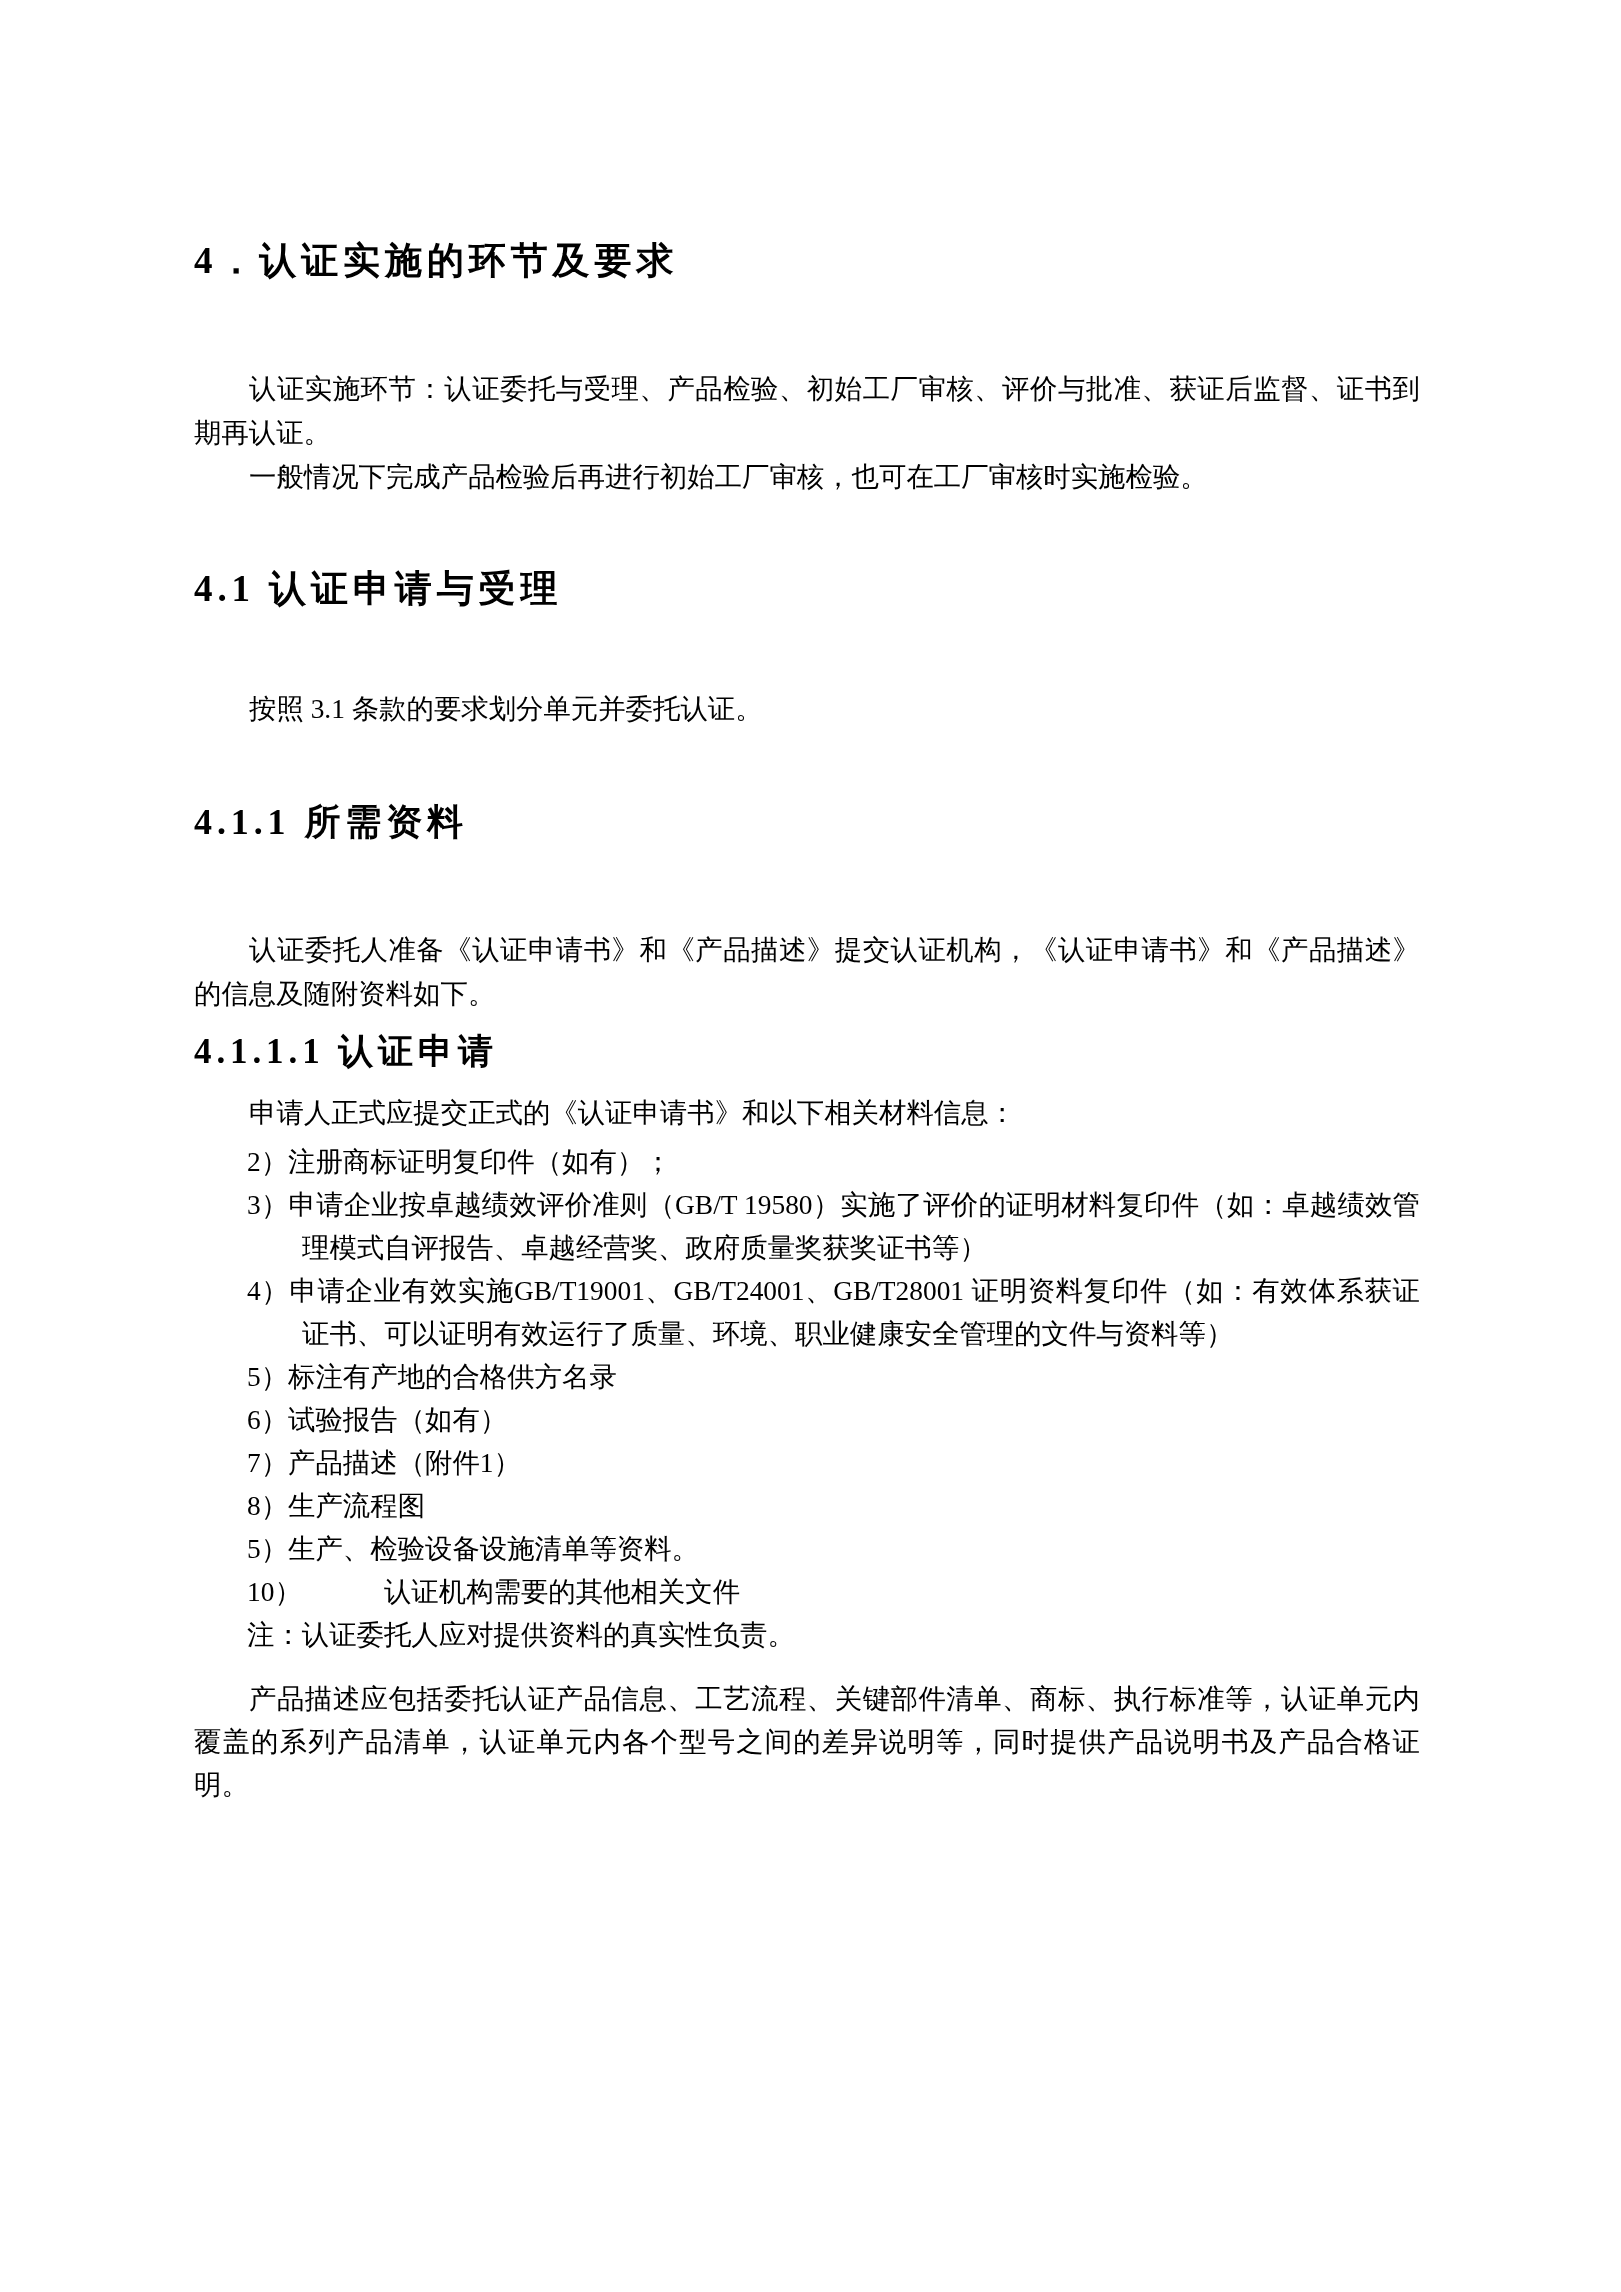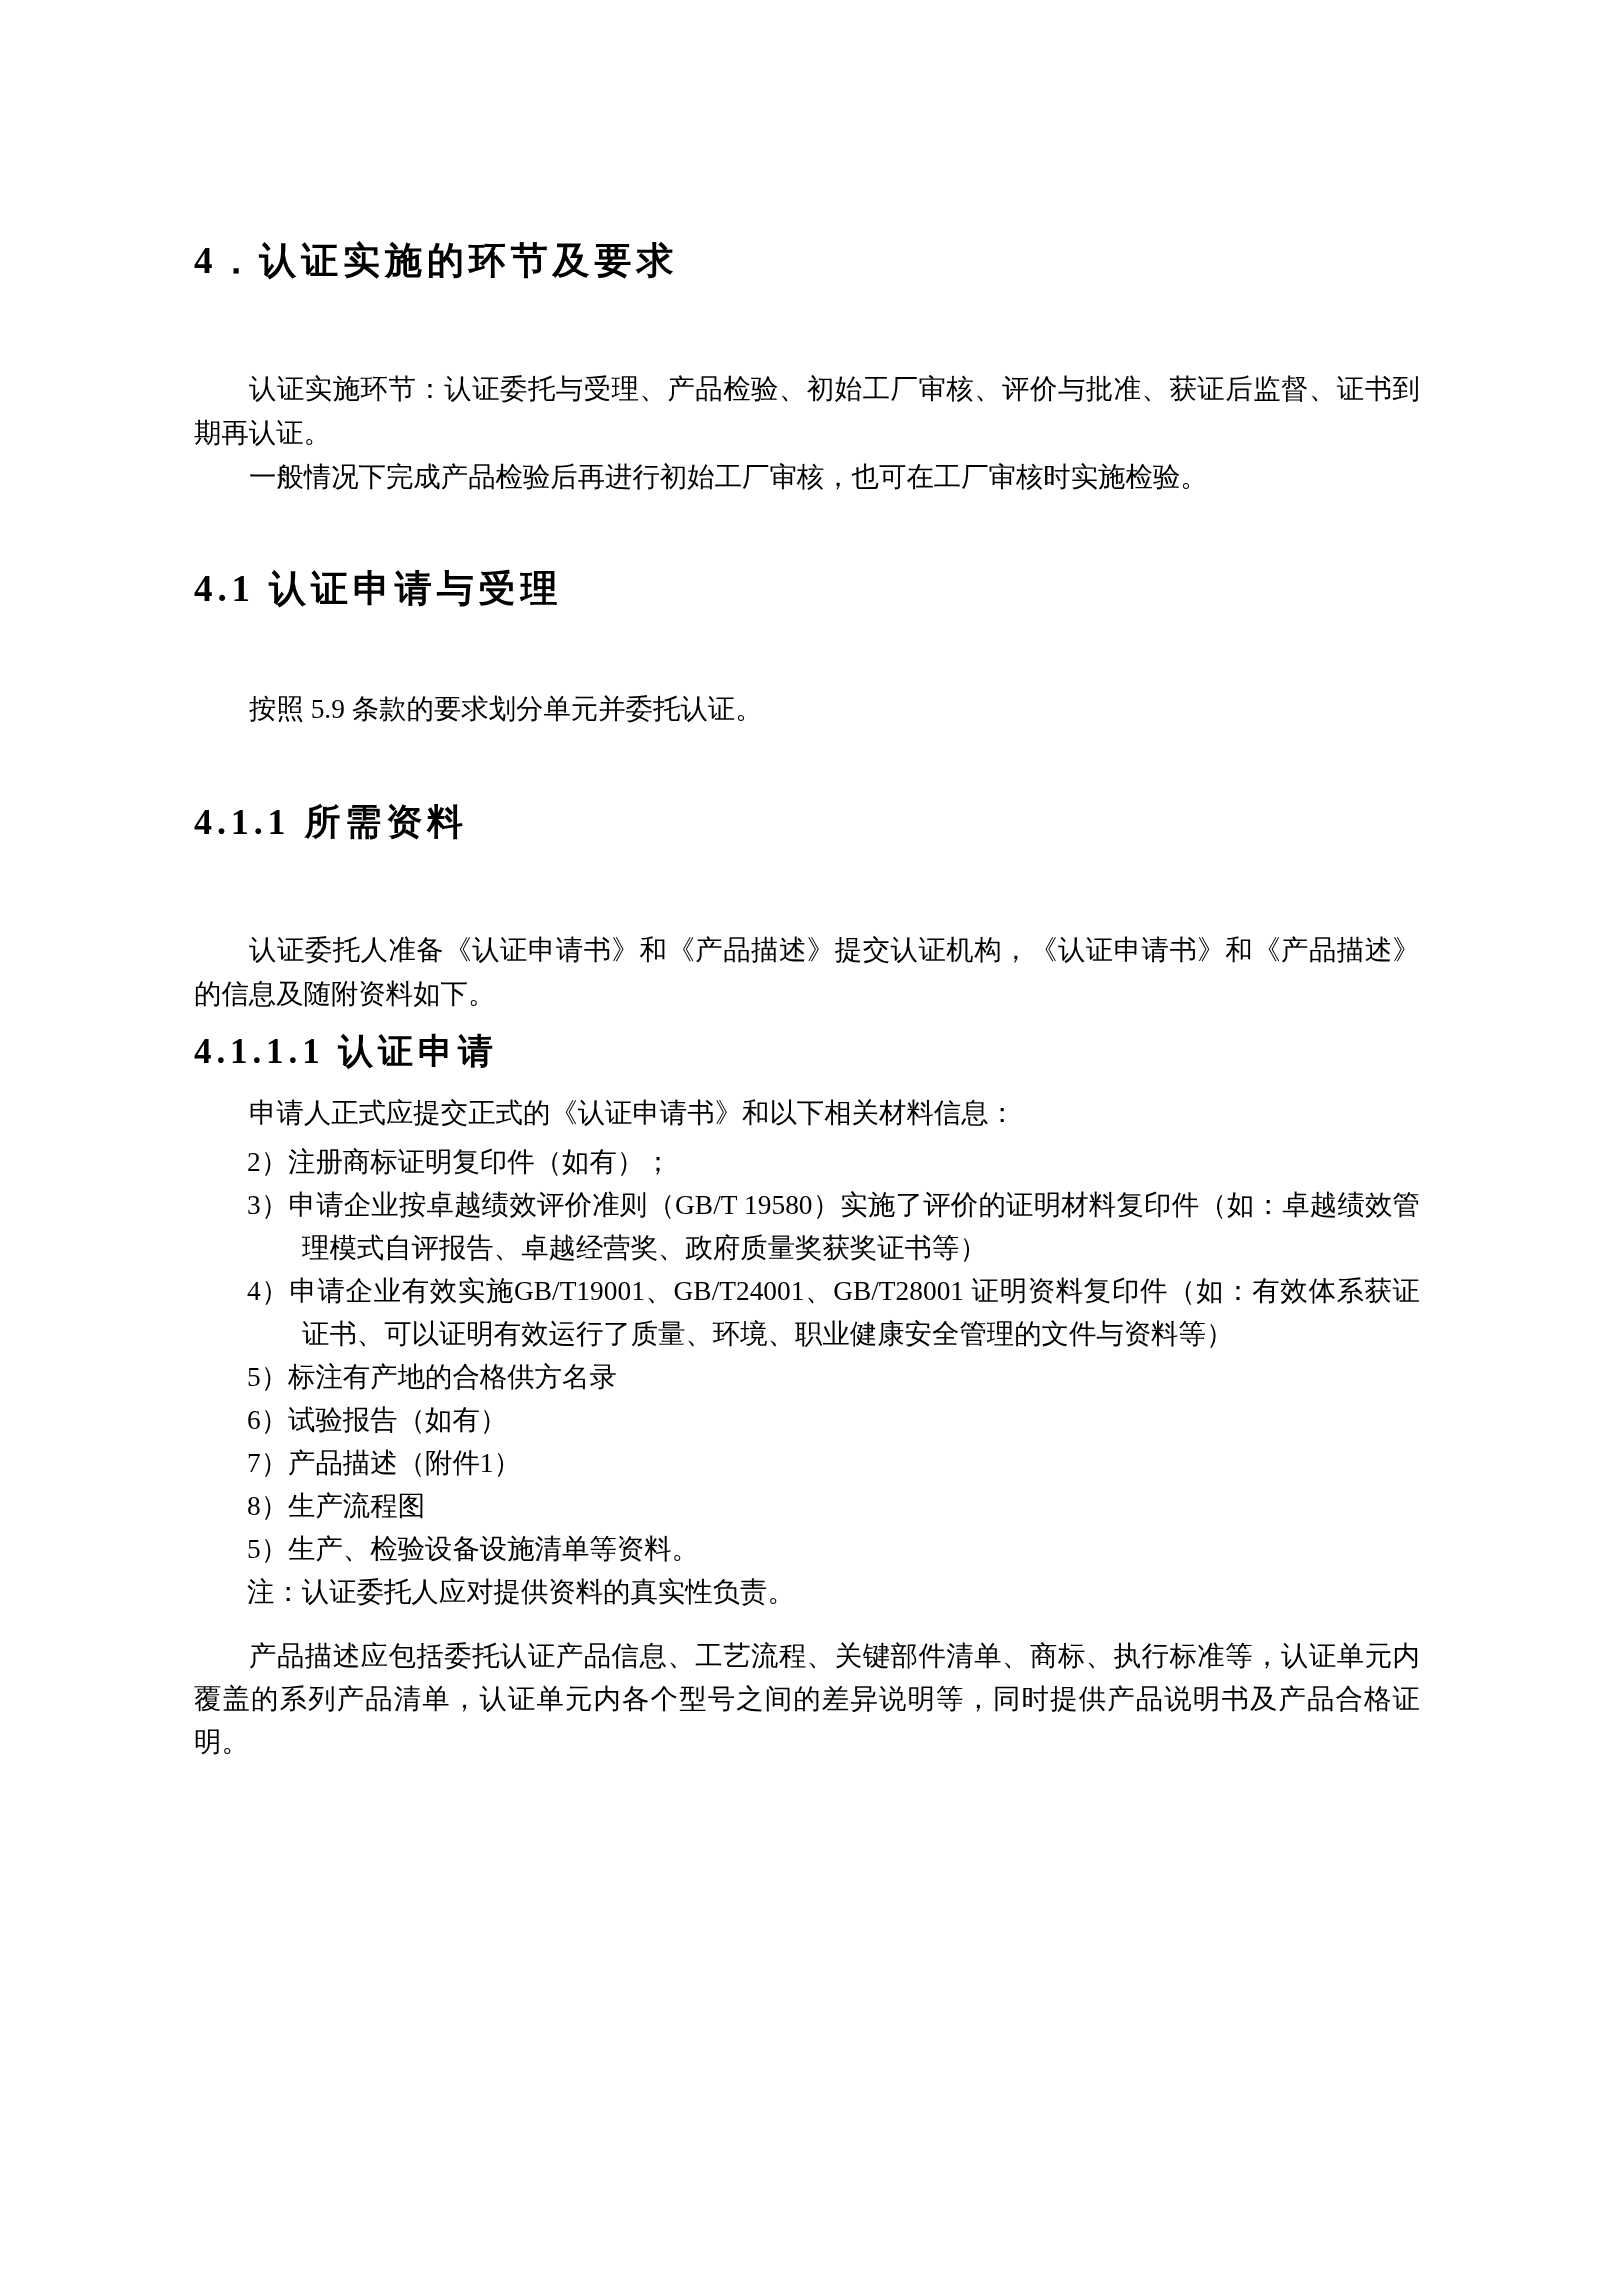--- a/index.html
+++ b/index.html
@@ -70,39 +70,40 @@
 
 <div class="page">
 
   <h1 class="h h-l1">4．认证实施的环节及要求</h1>
 
   <p class="para m-steps">认证实施环节：认证委托与受理、产品检验、初始工厂审核、评价与批准、获证后监督、证书到期再认证。</p>
   <p class="para m-order">一般情况下完成产品检验后再进行初始工厂审核，也可在工厂审核时实施检验。</p>
 
   <h2 class="h h-l2 m-h41">4.1 认证申请与受理</h2>
 
-  <p class="para m-p41">按照 5.9 条款的要求划分单元并委托认证。</p>
+  <p class="para m-p41">按照 3.1 条款的要求划分单元并委托认证。</p>
 
   <h2 class="h h-l3 m-h411">4.1.1 所需资料</h2>
 
   <p class="para m-p411">认证委托人准备《认证申请书》和《产品描述》提交认证机构，《认证申请书》和《产品描述》的信息及随附资料如下。</p>
 
   <h3 class="h h-l4 m-h4111">4.1.1.1 认证申请</h3>
 
   <p class="para m-p4111">申请人正式应提交正式的《认证申请书》和以下相关材料信息：</p>
 
   <div class="list m-list">
     <div class="item">2）注册商标证明复印件（如有）；</div>
     <div class="item">3）申请企业按卓越绩效评价准则（GB/T 19580）实施了评价的证明材料复印件（如：卓越绩效管理模式自评报告、卓越经营奖、政府质量奖获奖证书等）</div>
     <div class="item">4）申请企业有效实施GB/T19001、GB/T24001、GB/T28001 证明资料复印件（如：有效体系获证证书、可以证明有效运行了质量、环境、职业健康安全管理的文件与资料等）</div>
     <div class="item">5）标注有产地的合格供方名录</div>
     <div class="item">6）试验报告（如有）</div>
     <div class="item">7）产品描述（附件1）</div>
     <div class="item">8）生产流程图</div>
     <div class="item">5）生产、检验设备设施清单等资料。</div>
+    <div class="item">10）　　　认证机构需要的其他相关文件</div>
     <div class="item">注：认证委托人应对提供资料的真实性负责。</div>
   </div>
 
 
   <p class="para m-p4112">产品描述应包括委托认证产品信息、工艺流程、关键部件清单、商标、执行标准等，认证单元内覆盖的系列产品清单，认证单元内各个型号之间的差异说明等，同时提供产品说明书及产品合格证明。</p>
 
   <div class="page-number">5</div>
 
 </div>
 

